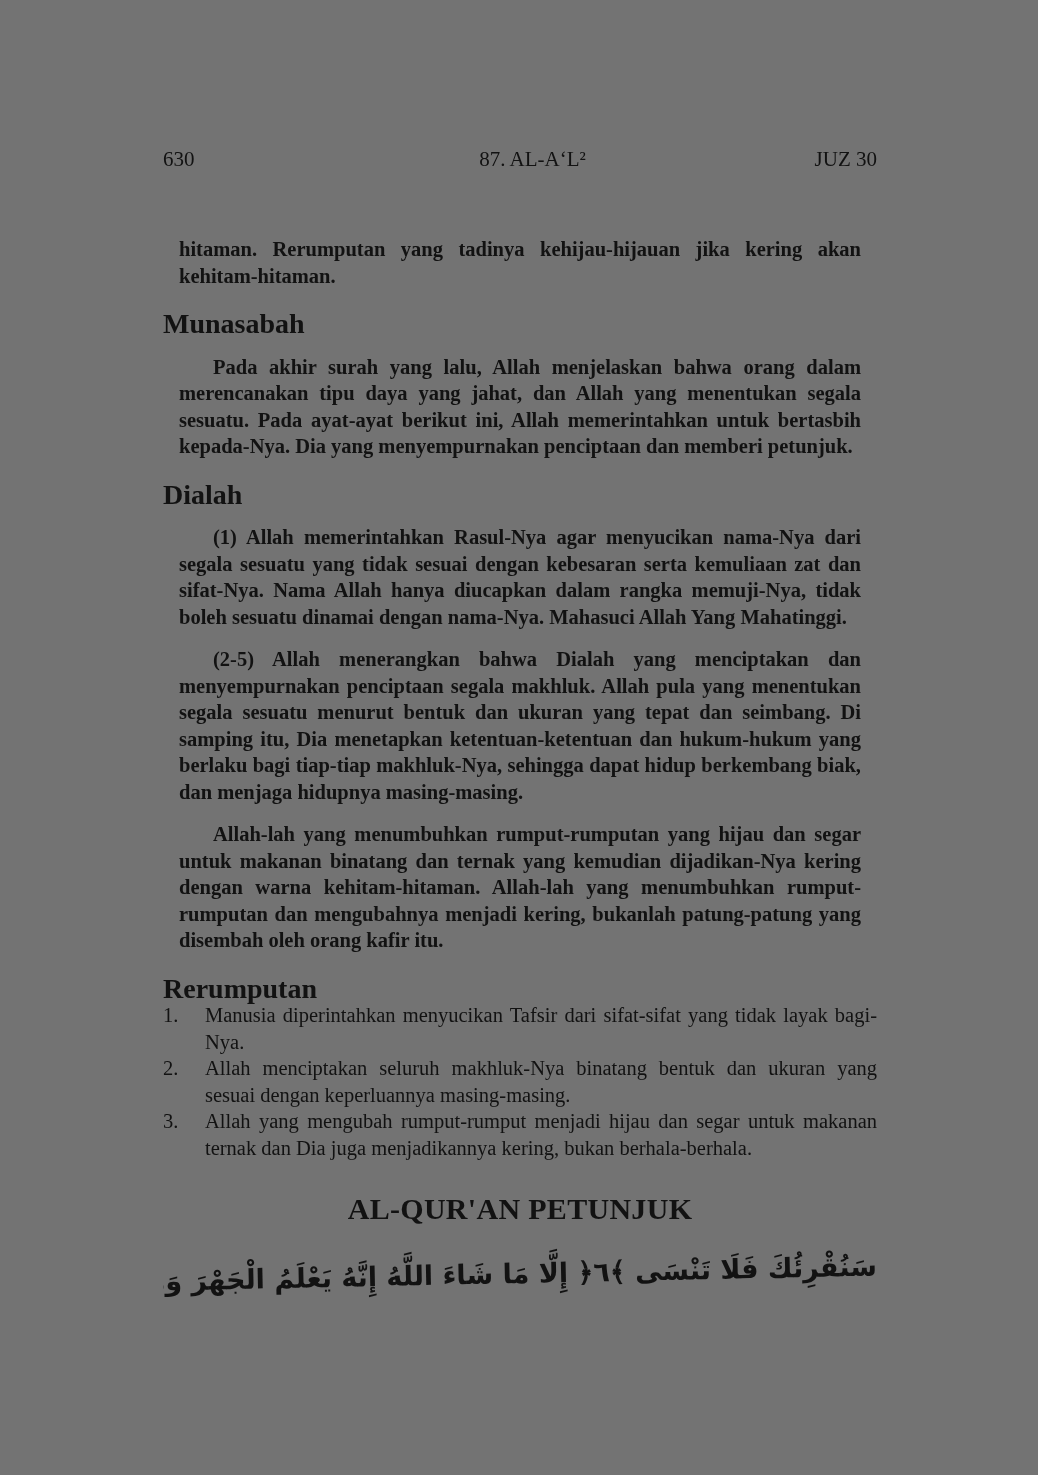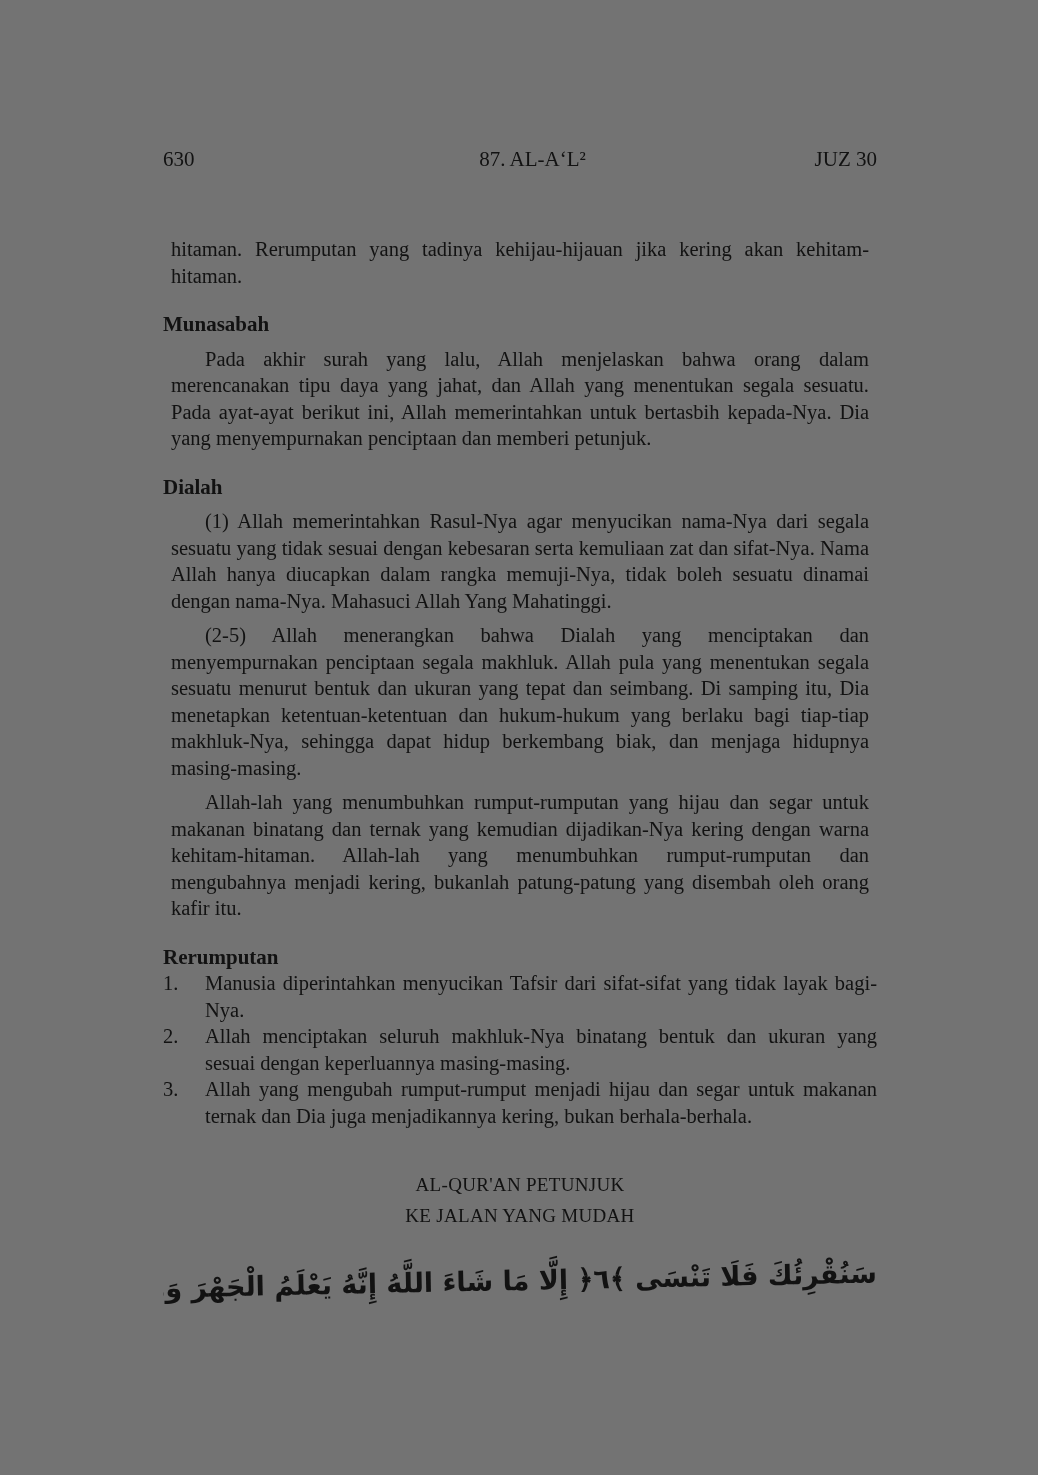--- a/index.html
+++ b/index.html
@@ -28,32 +28,33 @@
     grid-template-columns: 1fr auto 1fr;
     align-items: baseline;
     font-size: 21px;
     line-height: 26px;
   }
   .page-header .hdr-left   { text-align: left; }
   .page-header .hdr-center { text-align: right; margin-left: 25px; }
   .page-header .hdr-right  { text-align: right; }
 
   p.body {
-    margin: 8px;
+    margin: 16px;
     font-size: 20.5px;
     line-height: 26.5px;
     text-align: justify;
     text-justify: inter-word;
+    font-weight: bold;
   }
   p.intro { margin-top: 64px; }
   p.indent { text-indent: 34px; }
 
   h3.section {
     margin: 22px 0 0 0;
-    font-size: 21px;
+    font-size: 28px;
     line-height: 26.5px;
     font-weight: bold;
   }
 
   ol.kesimpulan {
     list-style: none;
     margin: 0;
     padding: 0;
   }
   ol.kesimpulan li {
@@ -64,25 +65,25 @@
   ol.kesimpulan .num {
     flex: 0 0 42px;
   }
   ol.kesimpulan .txt {
     flex: 1 1 auto;
     text-align: justify;
     text-justify: inter-word;
   }
 
   .next-title {
-    margin-top: 40px;
+    margin-top: 32px;
     text-align: center;
-    font-size: 19px;
+    font-size: 30px;
     line-height: 31px;
-    font-weight: normal;
+    font-weight: bold;
     letter-spacing: 0.3px;
   }
 
   .arabic {
     margin-top: 24px;
     font-family: "DejaVu Sans", sans-serif;
     font-weight: bold;
     font-size: 27px;
     line-height: 52px;
     text-align: center;
@@ -124,19 +125,18 @@
         <span class="txt">Allah menciptakan seluruh makhluk-Nya binatang bentuk dan ukuran yang sesuai dengan keperluannya masing-masing.</span>
       </li>
       <li>
         <span class="num">3.</span>
         <span class="txt">Allah yang mengubah rumput-rumput menjadi hijau dan segar untuk makanan ternak dan Dia juga menjadikannya kering, bukan berhala-berhala.</span>
       </li>
     </ol>
 
     <div class="next-title">
       <div>AL-QUR'AN PETUNJUK</div>
-      <div>KE JALAN YANG MUDAH</div>
     </div>
 
     <div class="arabic" dir="rtl" lang="ar">سَنُقْرِئُكَ فَلَا تَنْسَى ﴾٦﴿ إِلَّا مَا شَاءَ اللَّهُ إِنَّهُ يَعْلَمُ الْجَهْرَ وَمَا يَخْفَى ﴾٧﴿ وَنُيَسِّرُكَ لِلْيُسْرَى ﴾٨﴿</div>
 
   </div>
 </div>
 
 </body></html>

